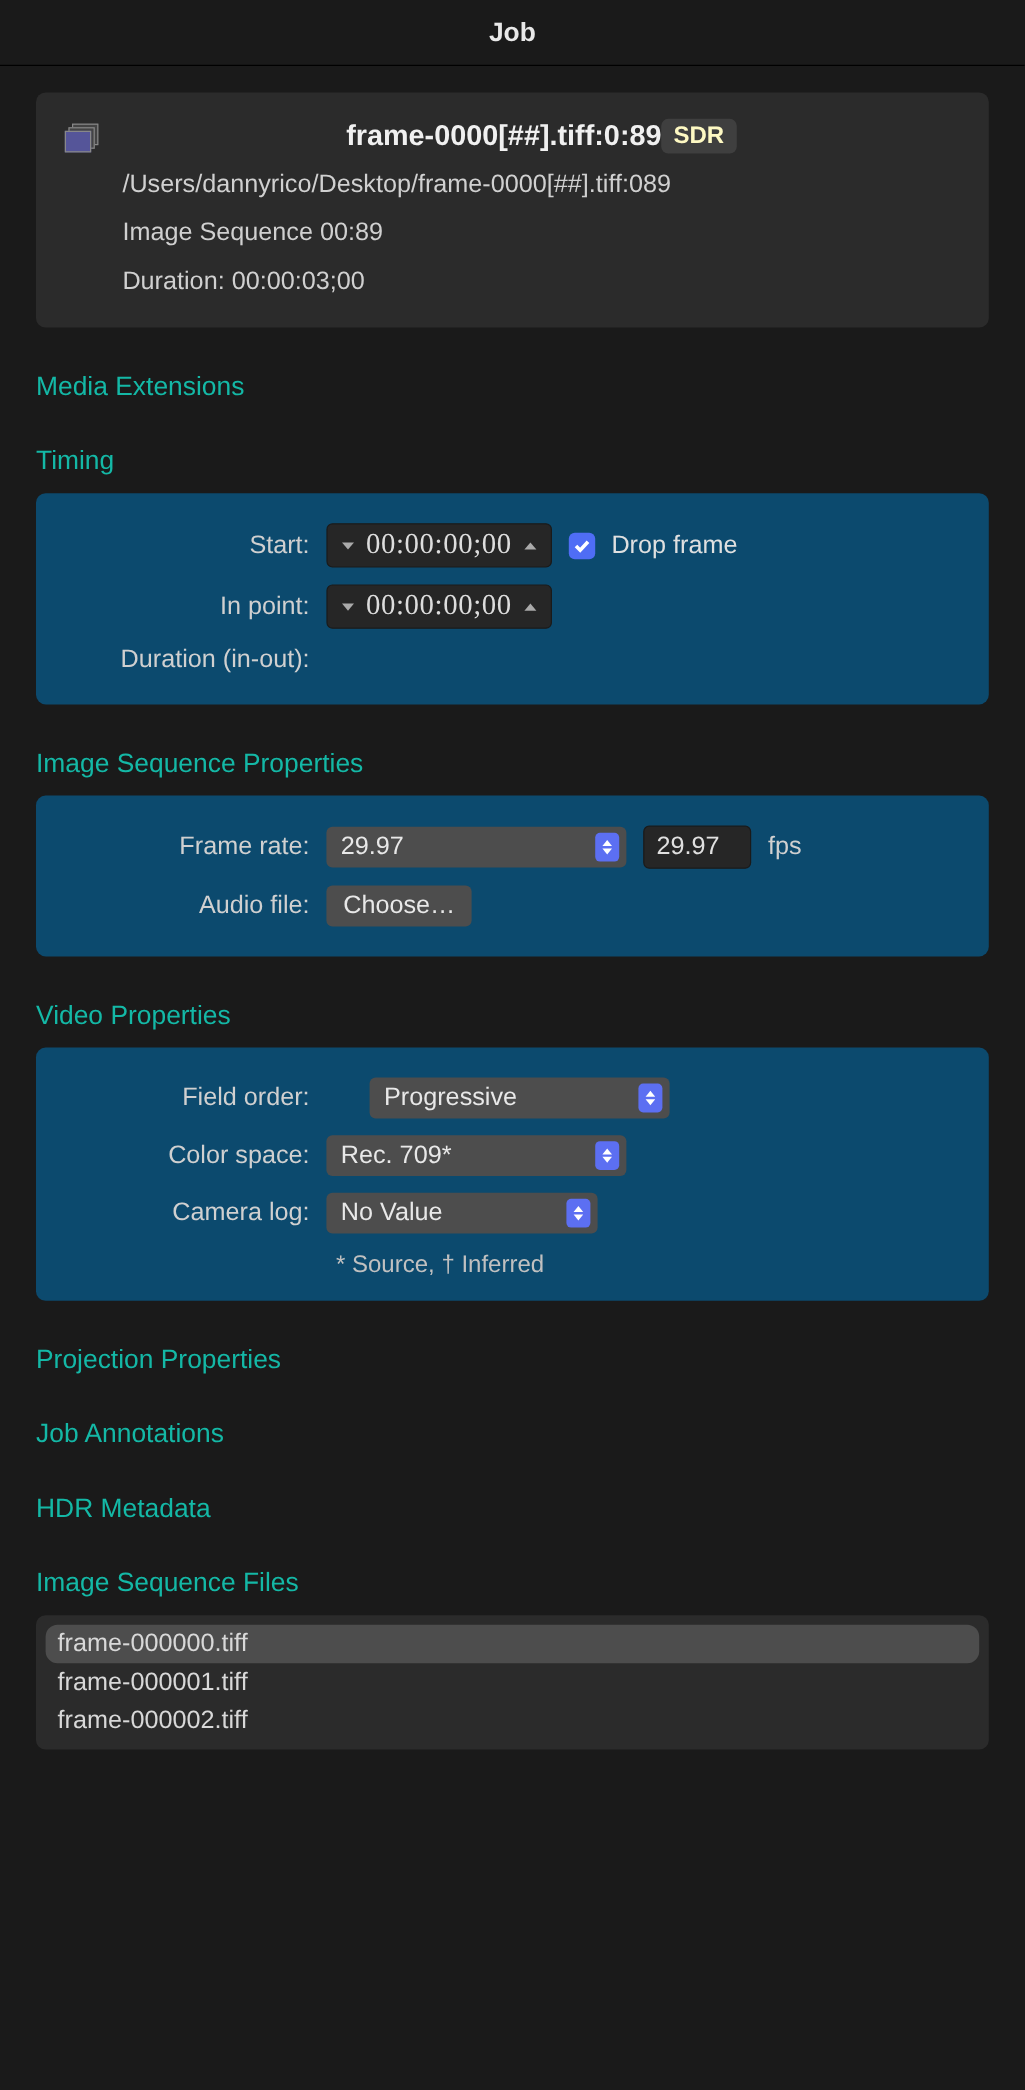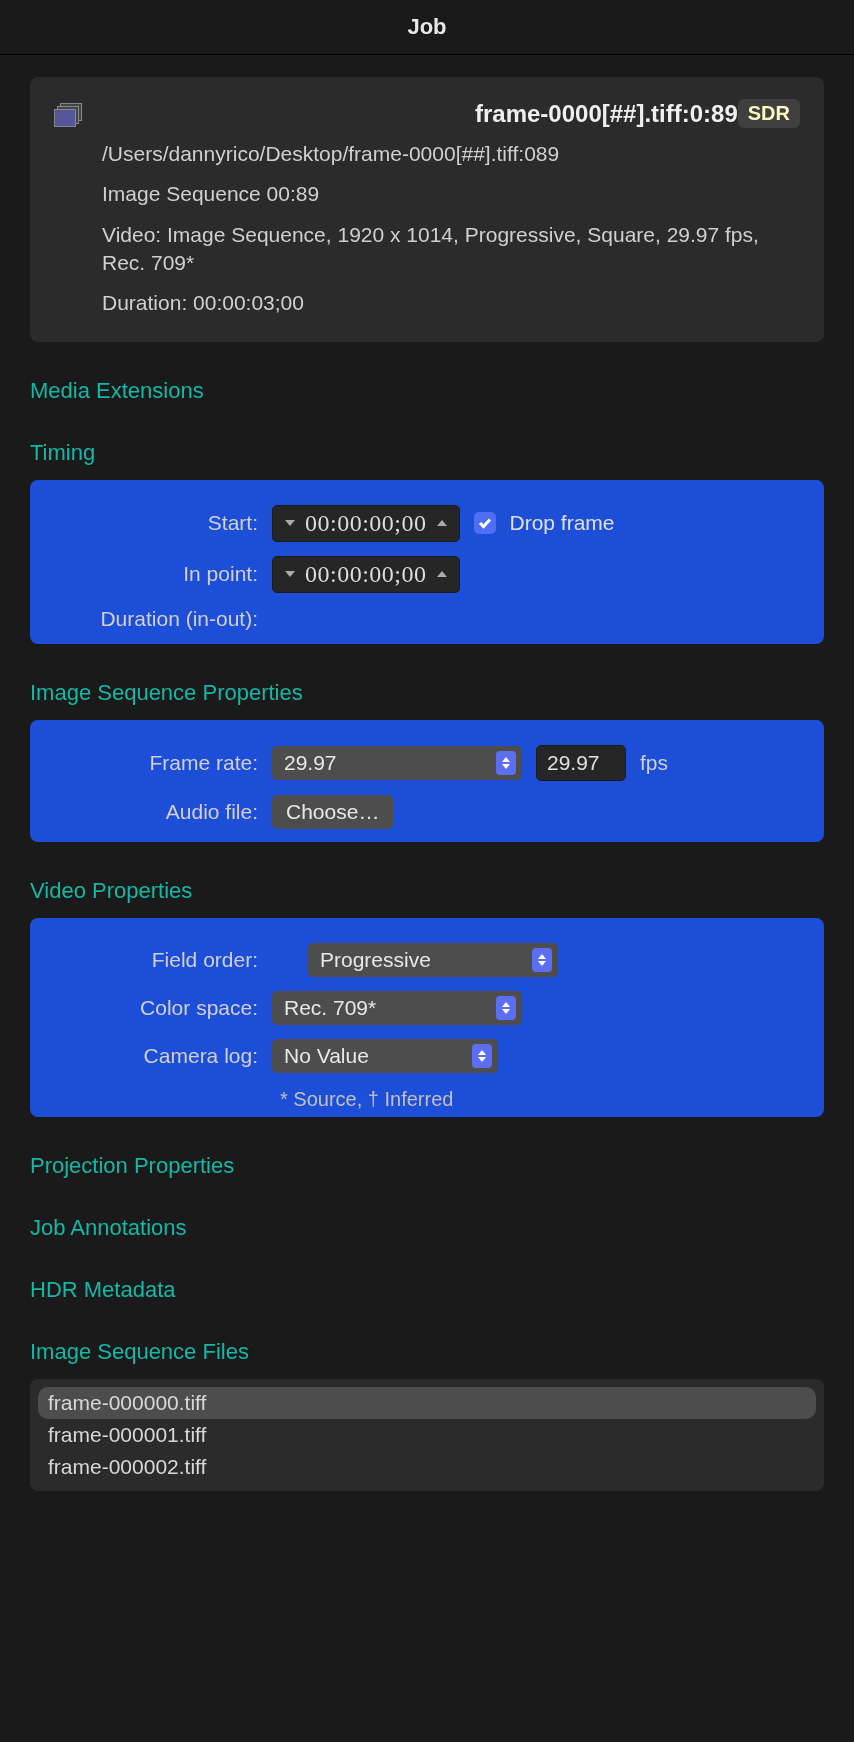--- a/index.html
+++ b/index.html
@@ -36,37 +36,37 @@
   flex-shrink: 0;
 }
 .icon-stack .layer {
   position: absolute; width: 22px; height: 18px;
   border: 1px solid #888; background: #444;
 }
 .icon-stack .l1 { top: 0; left: 6px; }
 .icon-stack .l2 { top: 3px; left: 3px; }
 .icon-stack .l3 { top: 6px; left: 0; background: #559; }
 .card .info { flex: 1; display: flex; flex-direction: column; gap: 12px; }
-.card .title-row { display: flex; align-items: center; justify-content: flex-end; }
+.card .title-row { display: flex; align-items: center; justify-content: center; }
 .card .title { font-size: 24px; font-weight: 600; color: #f0f0f0; }
 .badge {
   background: #3f3f3f; color: #fef9c3; font-weight: 700;
   padding: 3px 10px; border-radius: 6px; font-size: 20px;
 }
 .card .sub { color: #d0d0d0; font-size: 21px; line-height: 1.35; }
 
 .section-label {
   color: #14b8a6; font-size: 22px;
   margin-top: 36px;
 }
 .section-body {
-  background: #1d4ed8;
+  background: #0c4a6e;
   border-radius: 8px;
   margin-top: 14px;
-  padding: 18px 18px 6px 18px;
+  padding: 18px 18px 18px 18px;
 }
 .row {
   display: flex; align-items: center;
   padding: 7px 0;
   gap: 14px;
 }
 .row .label {
   width: 210px; text-align: right; color: #d0d0d0; font-size: 21px;
 }
 .timecode {
@@ -135,21 +135,20 @@
         <div class="layer l2"></div>
         <div class="layer l3"></div>
     </div>
     <div class="info">
       <div class="title-row">
         <div class="title">frame-0000[##].tiff:0:89</div>
         <div class="badge">SDR</div>
       </div>
       <div class="sub">/Users/dannyrico/Desktop/frame-0000[##].tiff:089</div>
       <div class="sub">Image Sequence 00:89</div>
-      <div class="sub">Video: Image Sequence, 1920 x 1014, Progressive, Square, 29.97 fps, Rec. 709*</div>
       <div class="sub">Duration: 00:00:03;00</div>
     </div>
   </div>
 
   <div class="section-label">Media Extensions</div>
 
   <div class="section-label">Timing</div>
   <div class="section-body">
     <div class="row">
       <div class="label">Start:</div>

